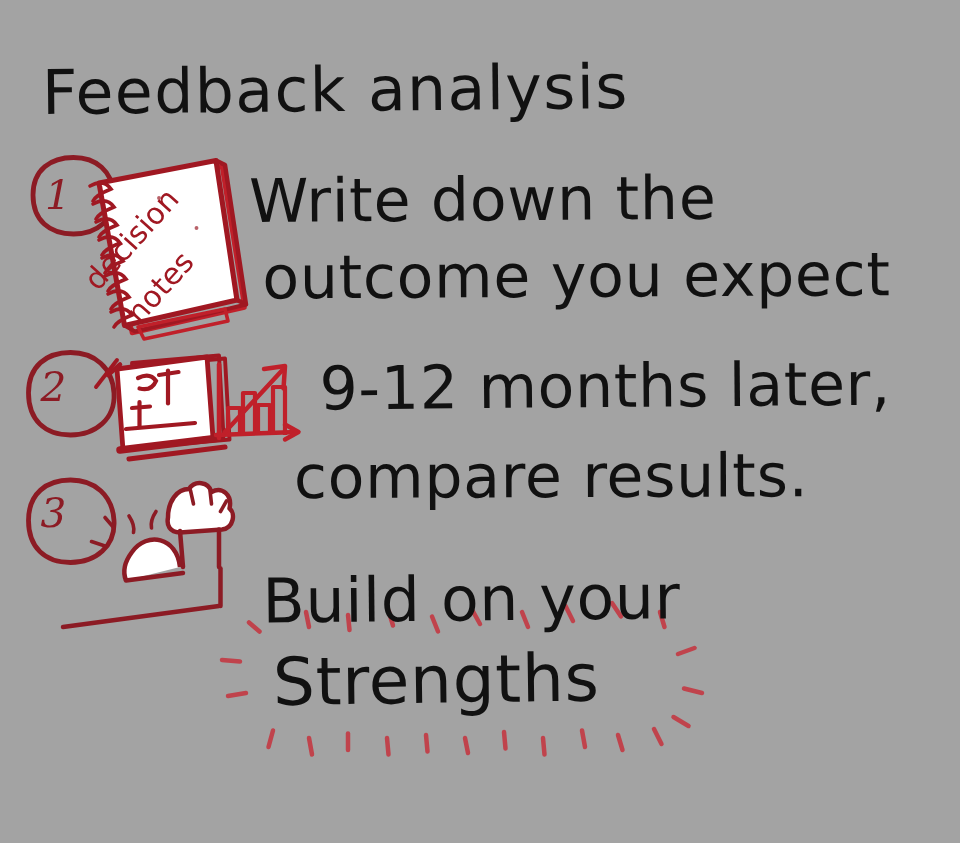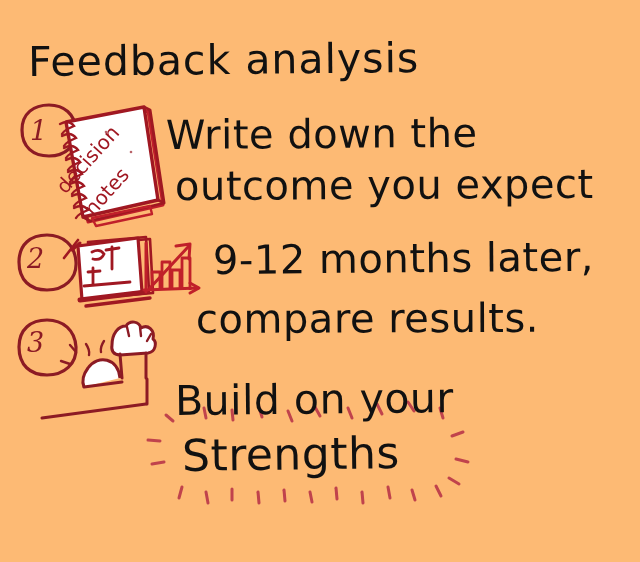--- a/index.html
+++ b/index.html
@@ -101,21 +101,21 @@
   }
   #nb-word-2 {
     left: 88px;
     top: 200px;
     transform: rotate(-48deg);
   }
 </style>
 </head>
 <body>
 
-<div id="board" style="background: #fdba74;">
+<div id="board" style="background: #a3a3a3;">
 
   <svg id="sketch-layer" viewBox="0 0 640 562" xmlns="http://www.w3.org/2000/svg">
 
     <g>
       <path d="M 22 130 C 22 113, 34 105, 49 105 C 64 105, 75 114, 76 130
                C 77 146, 65 156, 49 156 C 33 156, 22 147, 22 130 Z" fill="none" stroke="#8c1b24" stroke-width="3.2" stroke-linecap="round"></path>
     </g>
 
     <g>
 

